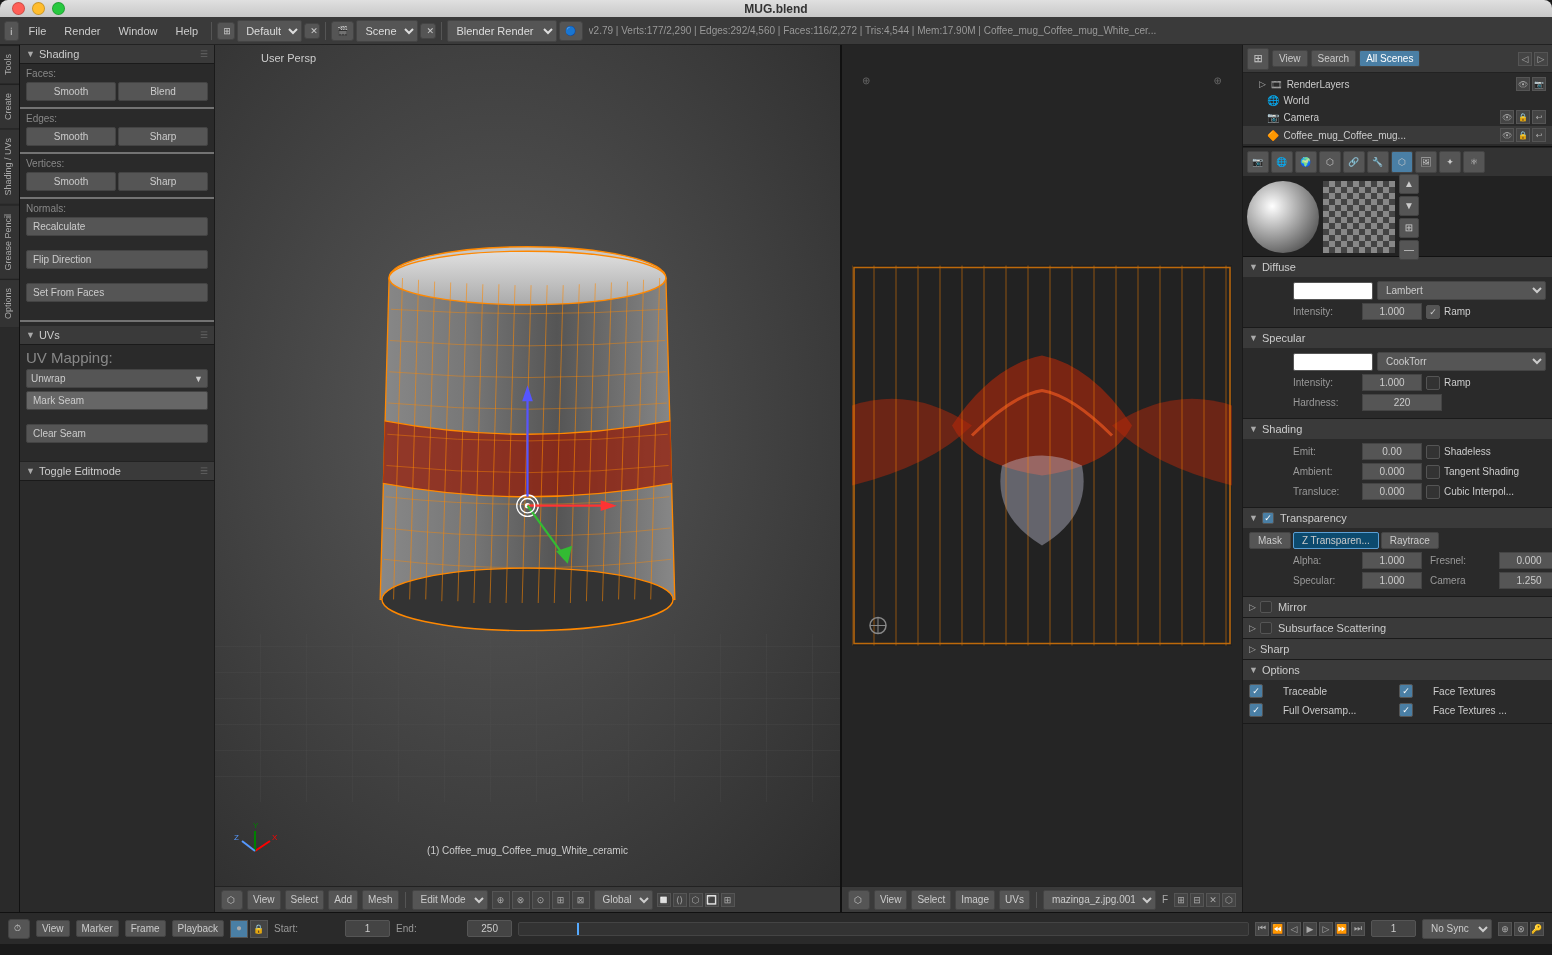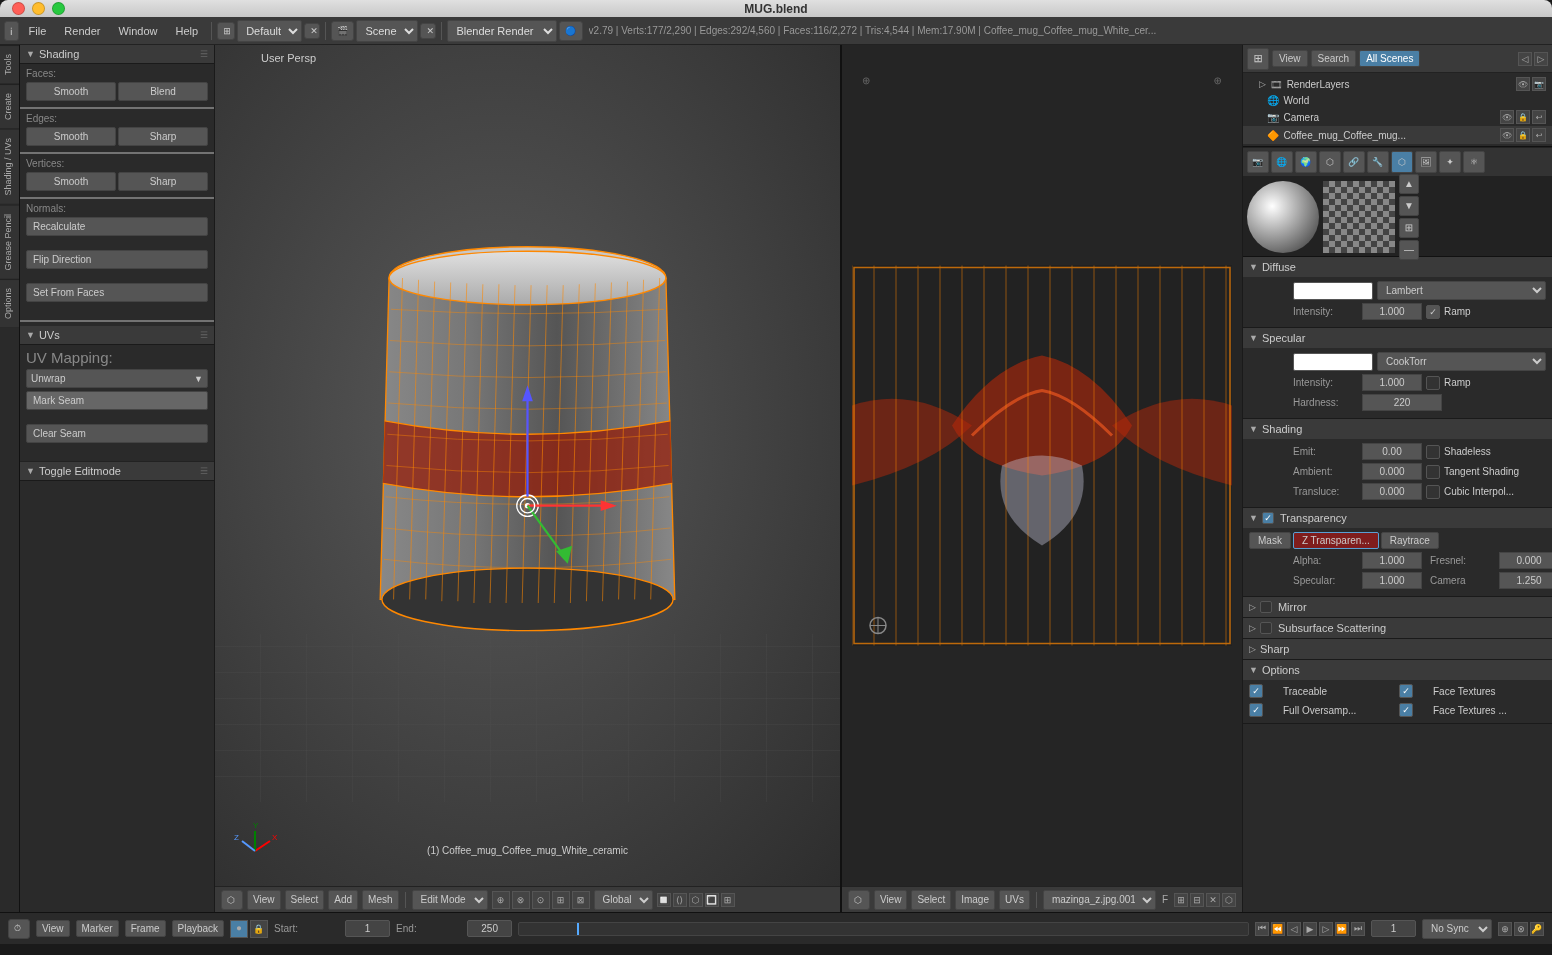--- a/index.html
+++ b/index.html
@@ -358,21 +358,21 @@
     }
     .trans-btn {
       background: #555;
       border: 1px solid #444;
       color: #ccc;
       font-size: 10px;
       padding: 2px 8px;
       border-radius: 2px;
       cursor: pointer;
     }
-    .trans-btn.active { background: #7f1d1d; border-color: #5a9fd4; }
+    .trans-btn.active { background: #0c4a6e; border-color: #5a9fd4; }
 
     
     .viewport-bottom-bar {
       height: 26px;
       background: #3a3a3a;
       display: flex;
       align-items: center;
       padding: 0 6px;
       gap: 4px;
       border-top: 1px solid #222;

